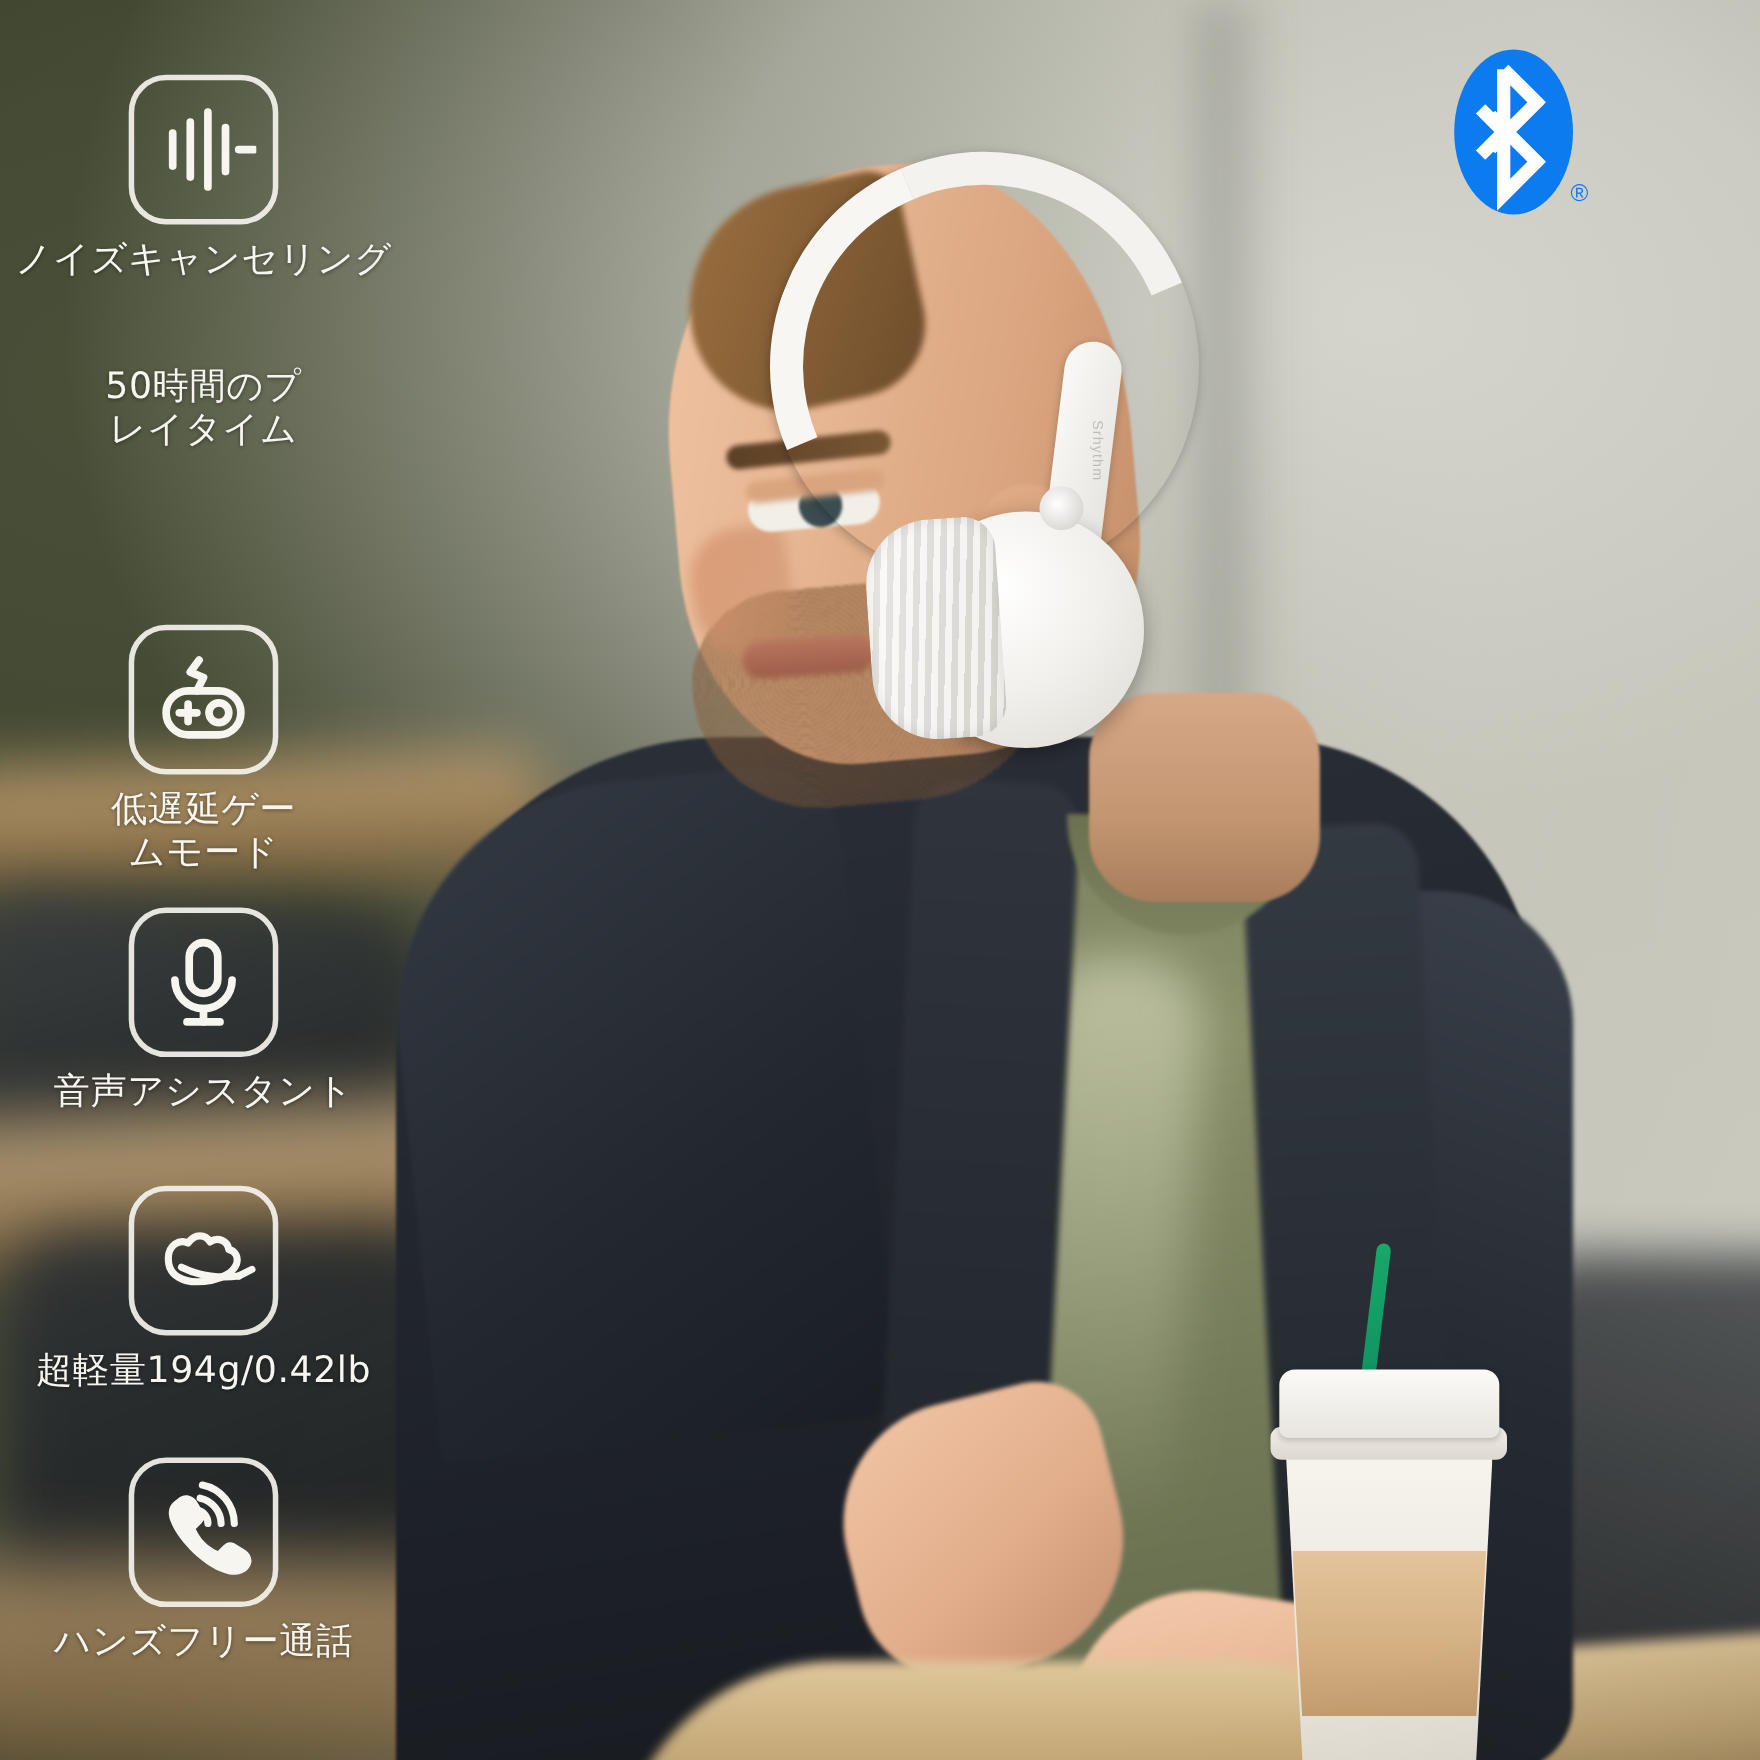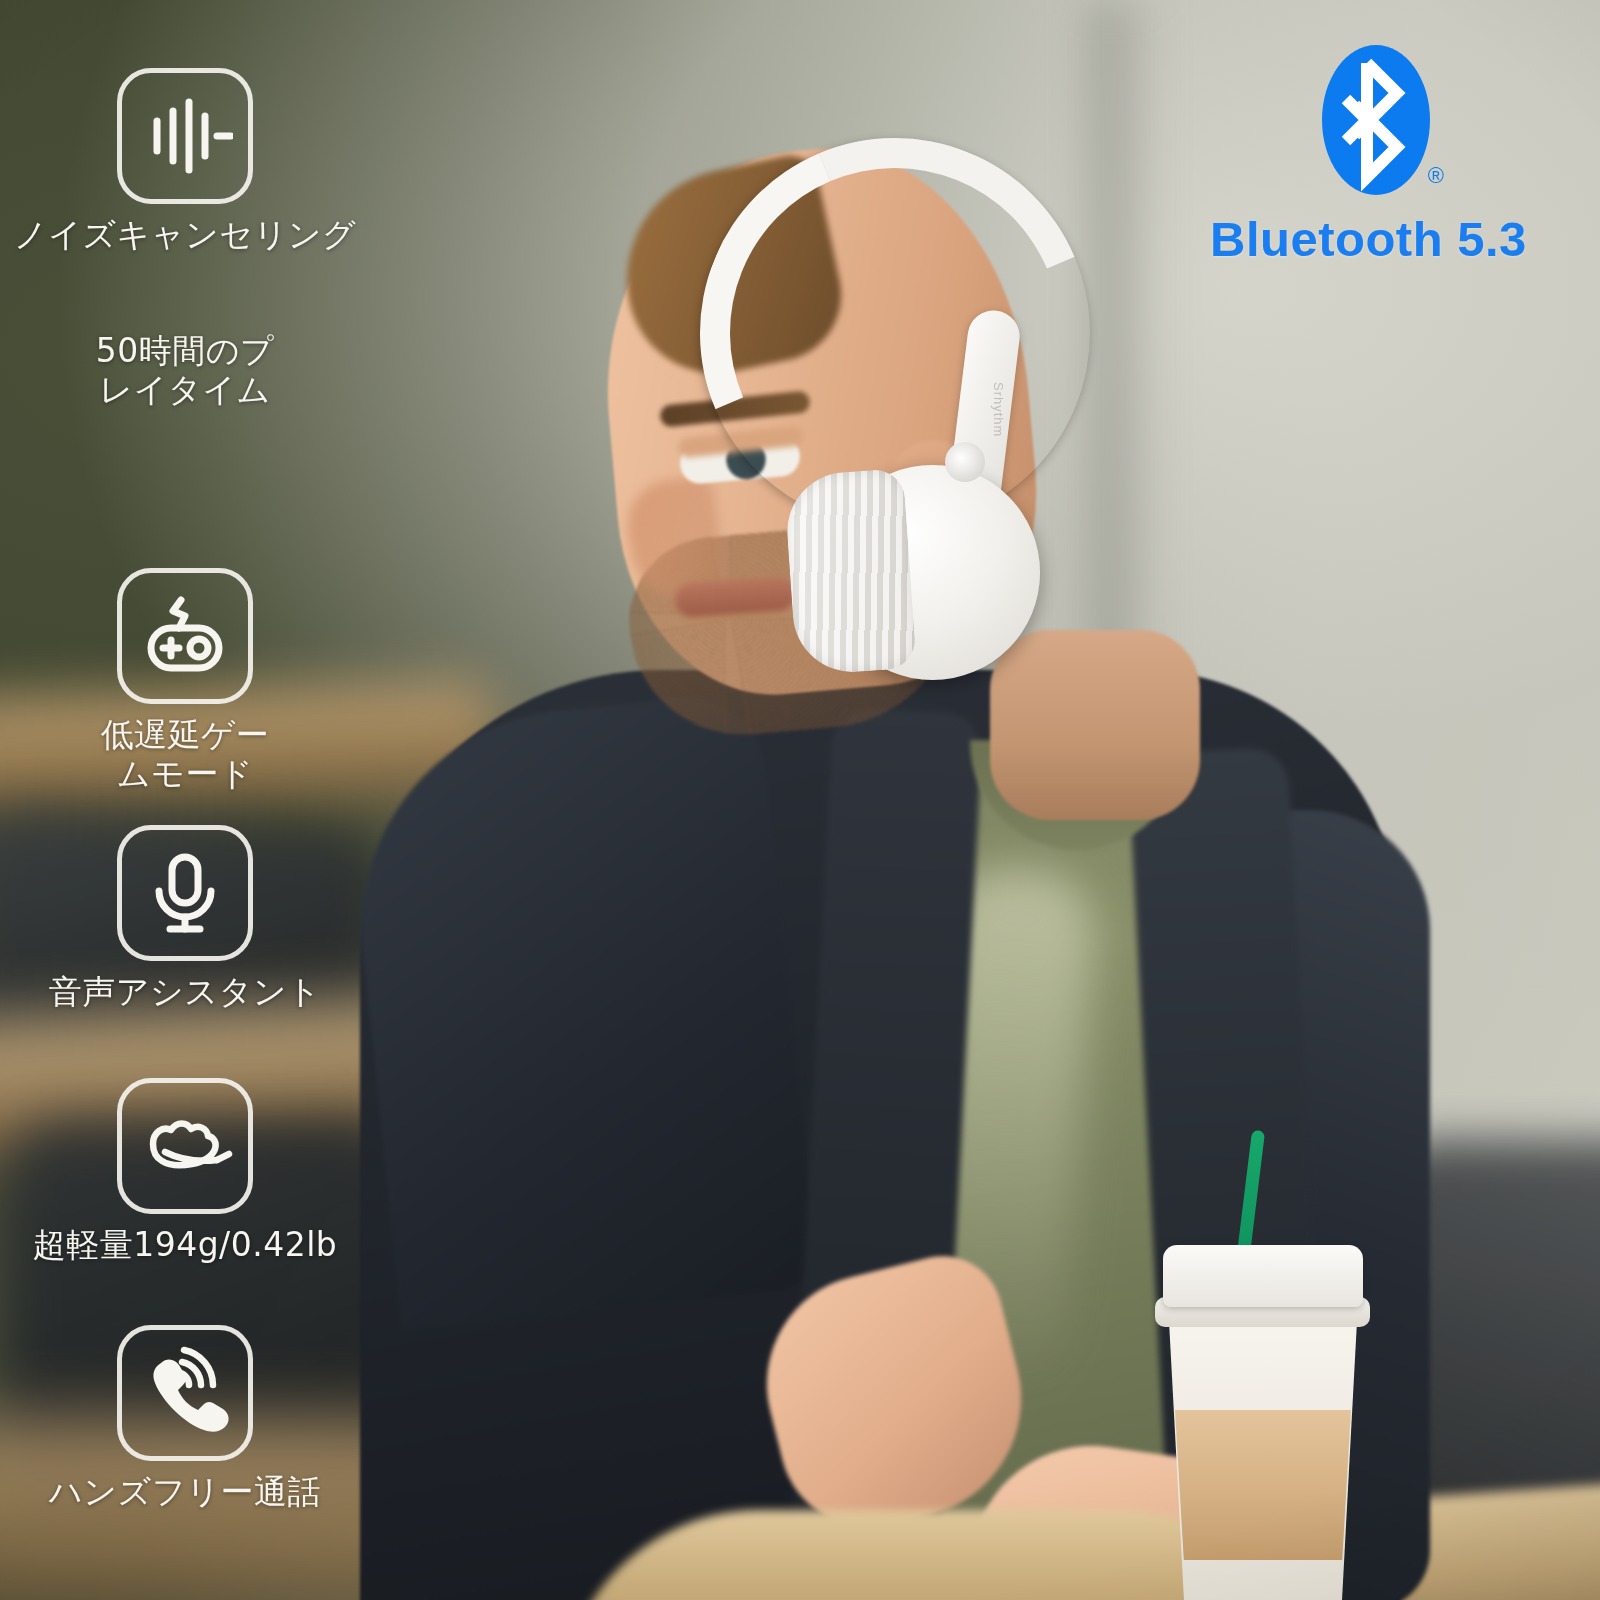--- a/index.html
+++ b/index.html
@@ -481,16 +481,15 @@
   </div>
 
   <div class="bt">
     <div class="bt-logo">
       <svg width="108" height="150" viewBox="0 0 108 150">
         <path d="M45 75 L24 54 M45 75 L24 96 M45 18 L45 132 L75 102 L33 60
                  M45 18 L75 48 L33 90" fill="none" stroke="#ffffff" stroke-width="12" stroke-linejoin="miter" stroke-linecap="butt"></path>
       </svg>
       <span class="bt-reg">®</span>
     </div>
-    <div class="bt-text">Bluetooth 5.3</div>
   </div>
 
 </div>
 
 </body></html>

